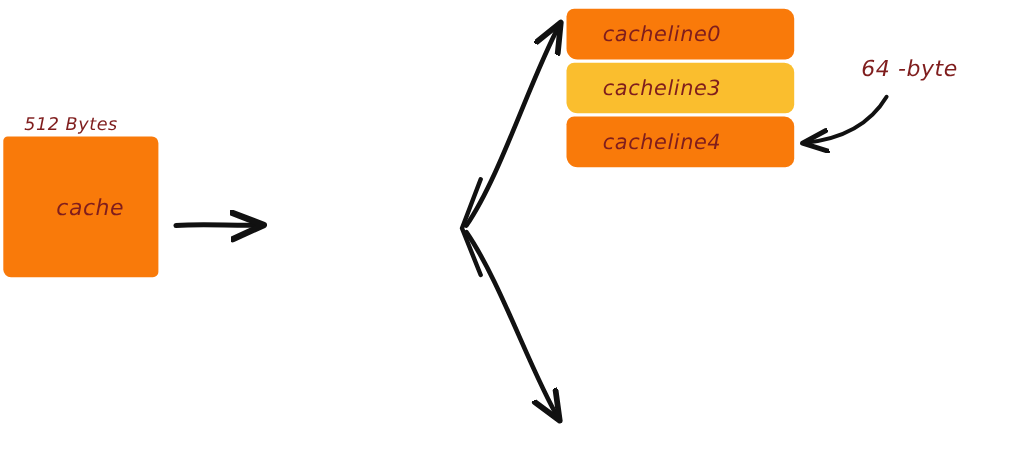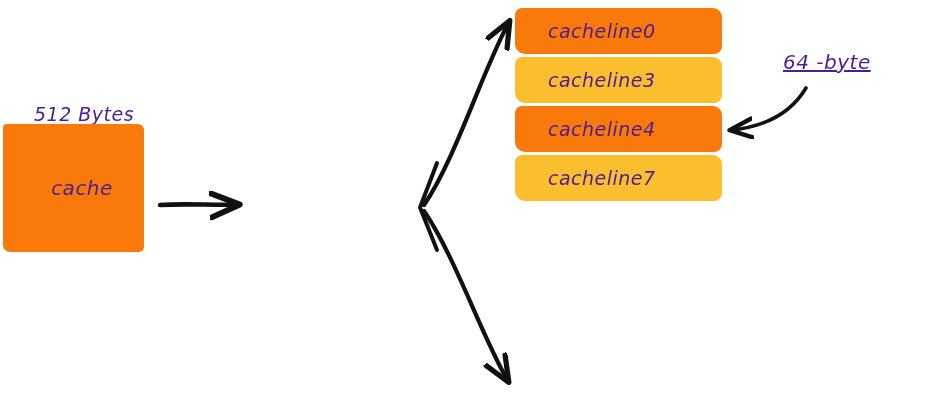--- a/index.html
+++ b/index.html
@@ -11,21 +11,21 @@
     position: relative;
     width: 932px;
     height: 417px;
     background: #ffffff;
     overflow: hidden;
     font-family: "DejaVu Sans", sans-serif;
   }
   .hand {
     font-family: "DejaVu Sans", sans-serif;
     font-style: italic;
-    color: #4c1d95;
+    color: #7f1d1d;
     white-space: nowrap;
     letter-spacing: 0.5px;
   }
 
   
   #cache-box {
     position: absolute;
     left: 3px;
     top: 124px;
     width: 141px;
@@ -41,23 +41,23 @@
     height: 128px;
     display: flex;
     align-items: center;
     justify-content: center;
     font-size: 20px;
     padding-left: 4px;
     box-sizing: border-box;
   }
   #size-label {
     position: absolute;
-    left: 34px;
+    left: 22px;
     top: 103px;
-    font-size: 19px;
+    font-size: 16px;
   }
 
   
   #array-decl {
     position: absolute;
     left: 245px;
     top: 192px;
     font-size: 21px;
     font-style: normal;
     font-family: "DejaVu Sans Mono", monospace;
@@ -86,21 +86,20 @@
   }
   .cl-dark  { background: #F97A0A; }
   .cl-light { background: #FABE2E; }
 
   
   #byte-label {
     position: absolute;
     left: 783px;
     top: 50px;
     font-size: 20px;
-    text-decoration: underline;
   }
 
   
   #ink {
     position: absolute;
     left: 0;
     top: 0;
     width: 932px;
     height: 417px;
     pointer-events: none;
@@ -121,23 +120,20 @@
   <div id="cacheline-stack">
       <div class="cacheline cl-dark">
         <span class="hand cl-label">cacheline0</span>
       </div>
       <div class="cacheline cl-light">
         <span class="hand cl-label">cacheline3</span>
       </div>
       <div class="cacheline cl-dark">
         <span class="hand cl-label">cacheline4</span>
       </div>
-      <div class="cacheline cl-light">
-        <span class="hand cl-label">cacheline7</span>
-      </div>
     </div>
 
   <div id="byte-label" class="hand">64 -byte</div>
 
   <svg id="ink" viewBox="0 0 932 417">
     <defs>
       <marker id="ah" markerWidth="9" markerHeight="9" refX="6.2" refY="3.1" orient="auto" markerUnits="strokeWidth">
         <path d="M0.4,0.5 L6.6,3.1 L0.4,5.7" fill="none" stroke="#111111" stroke-width="1.25" stroke-linecap="round" stroke-linejoin="round"></path>
       </marker>
     </defs>

